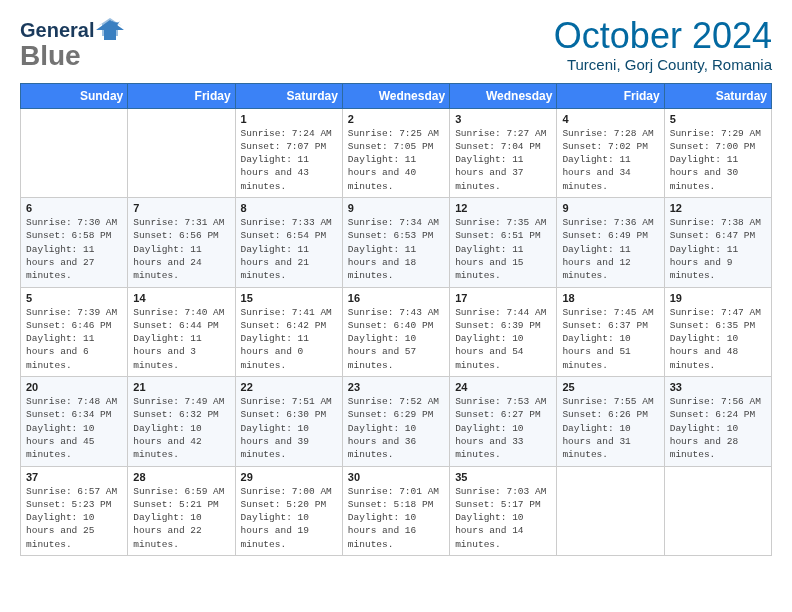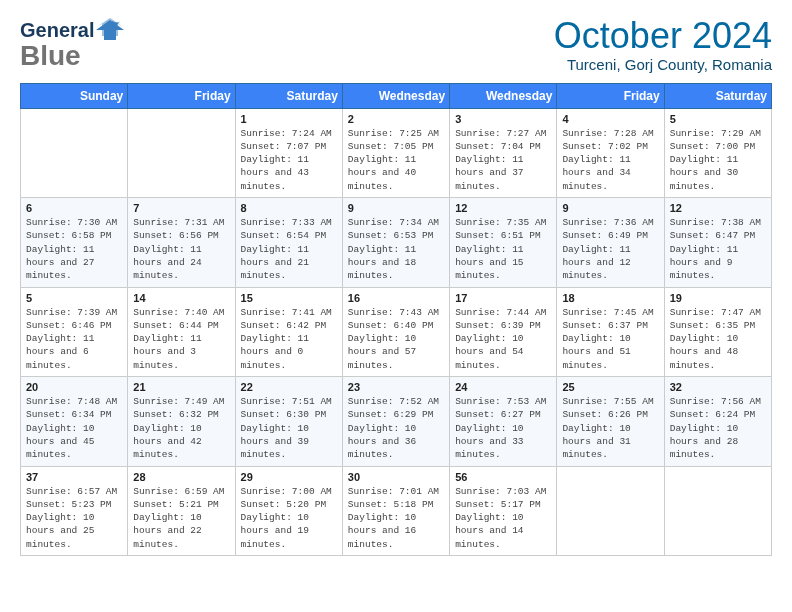--- a/index.html
+++ b/index.html
@@ -231,21 +231,21 @@
           </td>
           <td>
             <span class="day-number">24</span>
             <div class="day-info">Sunrise: 7:53 AM<br>Sunset: 6:27 PM<br>Daylight: 10 hours and 33 minutes.</div>
           </td>
           <td>
             <span class="day-number">25</span>
             <div class="day-info">Sunrise: 7:55 AM<br>Sunset: 6:26 PM<br>Daylight: 10 hours and 31 minutes.</div>
           </td>
           <td>
-            <span class="day-number">32</span>
+            <span class="day-number">33</span>
             <div class="day-info">Sunrise: 7:56 AM<br>Sunset: 6:24 PM<br>Daylight: 10 hours and 28 minutes.</div>
           </td>
         </tr>
         <tr>
           <td>
             <span class="day-number">37</span>
             <div class="day-info">Sunrise: 6:57 AM<br>Sunset: 5:23 PM<br>Daylight: 10 hours and 25 minutes.</div>
           </td>
           <td>
             <span class="day-number">28</span>
@@ -253,21 +253,21 @@
           </td>
           <td>
             <span class="day-number">29</span>
             <div class="day-info">Sunrise: 7:00 AM<br>Sunset: 5:20 PM<br>Daylight: 10 hours and 19 minutes.</div>
           </td>
           <td>
             <span class="day-number">30</span>
             <div class="day-info">Sunrise: 7:01 AM<br>Sunset: 5:18 PM<br>Daylight: 10 hours and 16 minutes.</div>
           </td>
           <td>
-            <span class="day-number">56</span>
+            <span class="day-number">35</span>
             <div class="day-info">Sunrise: 7:03 AM<br>Sunset: 5:17 PM<br>Daylight: 10 hours and 14 minutes.</div>
           </td>
           <td class="empty-cell"></td>
           <td class="empty-cell"></td>
         </tr>
       </tbody>
   </table>
 </div>
 
 </body></html>

